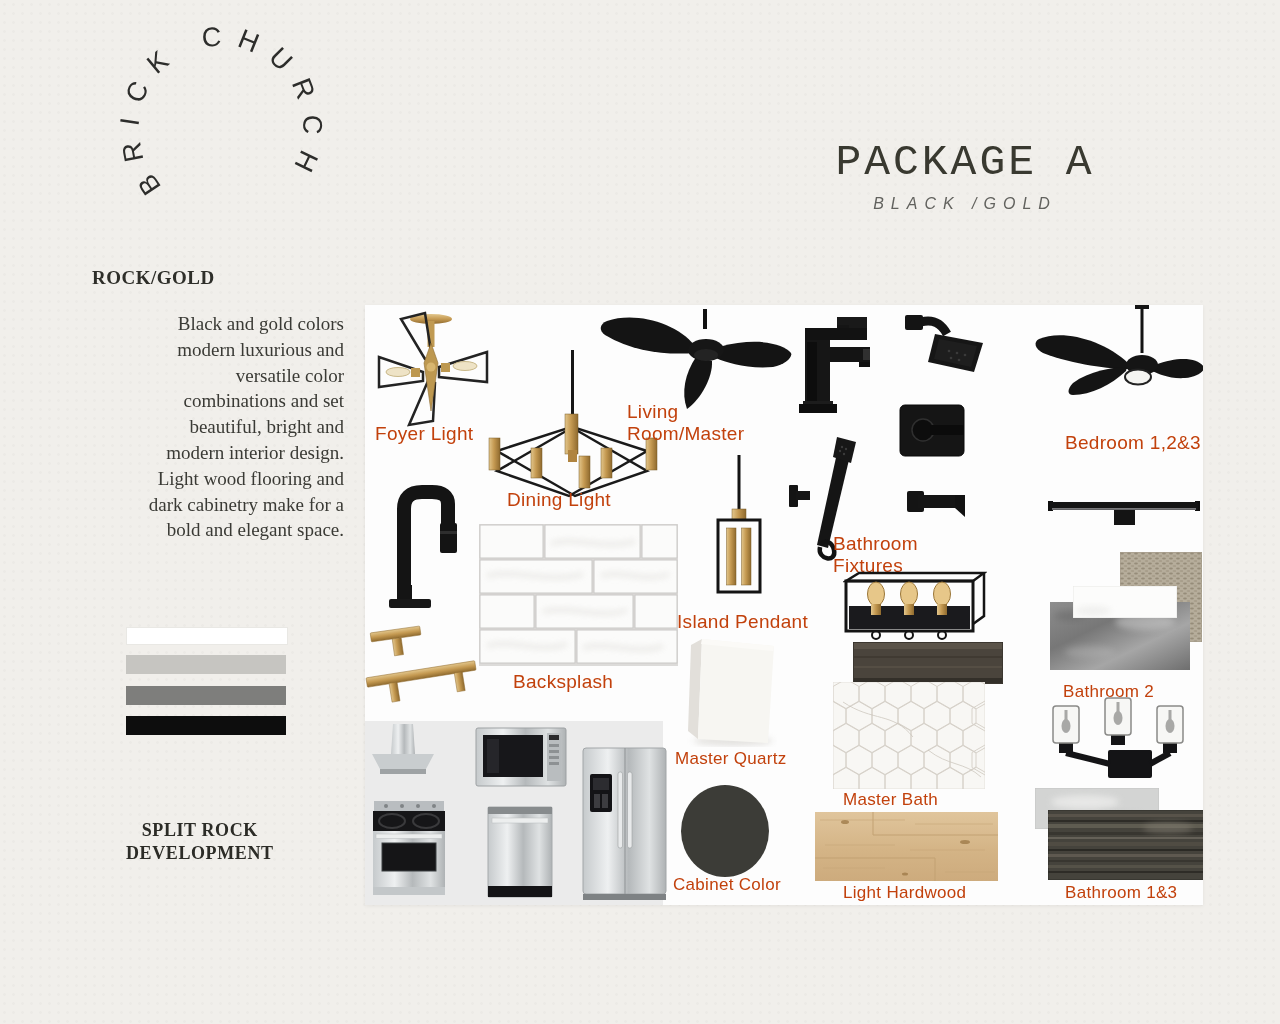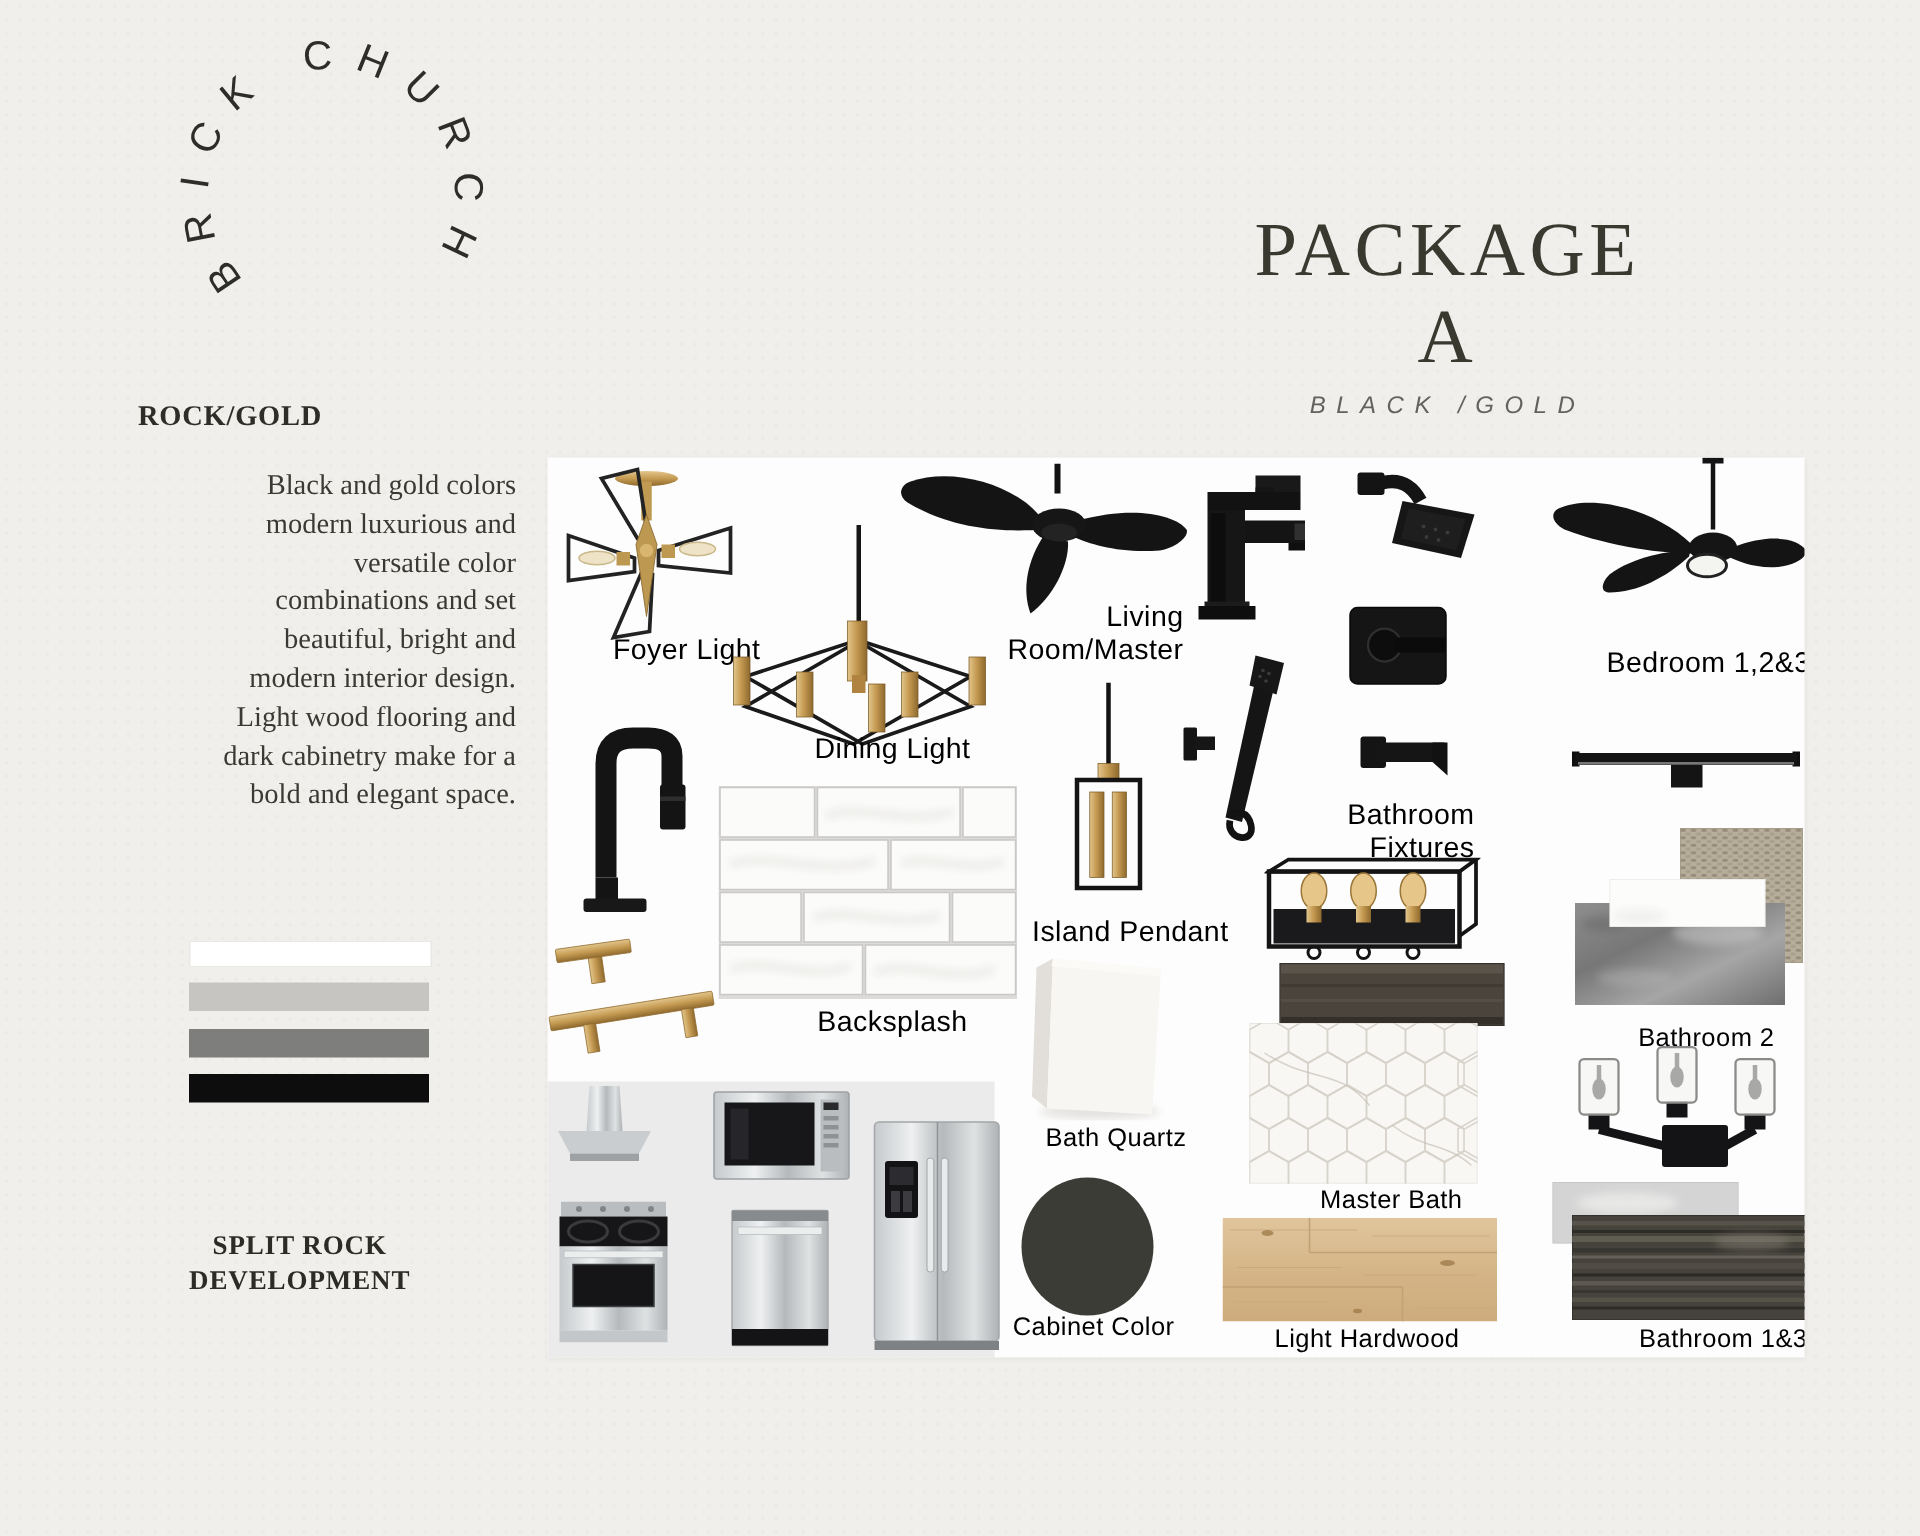--- a/index.html
+++ b/index.html
@@ -4,34 +4,34 @@
 <style>
   html,body{margin:0;padding:0;}
   #page{position:relative;width:1280px;height:1024px;background:#f1efeb;overflow:hidden;
         background-image:radial-gradient(rgba(0,0,0,0.018) 1px, transparent 1.6px);background-size:9px 9px;
         font-family:"Liberation Sans",sans-serif;}
   .abs{position:absolute;}
   
   #logo-svg text{font-family:"Liberation Sans",sans-serif;font-size:27px;letter-spacing:14px;fill:#2d2d2b;}
   
   #header{left:815px;top:138px;width:300px;text-align:center;}
-  #pkg-title{font-family:Liberation Serif, serif;font-size:51px;letter-spacing:3px;color:#393930;font-weight:500;}
+  #pkg-title{font-family:Liberation Mono, monospace;font-size:43px;letter-spacing:3px;color:#393930;font-weight:500;}
   #pkg-sub{margin-top:8px;font-size:16px;letter-spacing:7px;color:#62625e;font-style:italic;}
   
   #side-heading{left:92px;top:267px;font-family:"Liberation Serif",serif;font-weight:bold;font-size:19px;letter-spacing:.5px;color:#2e2e29;}
   #side-para{left:92px;top:311px;width:252px;font-family:"Liberation Serif",serif;font-size:19px;line-height:25.8px;color:#3a3a35;text-align:right;}
   .swatch{left:126px;width:160px;height:19px;}
   #sw0{top:627px;background:#ffffff;border:1px solid #e9e8e4;height:16px;}
   #sw1{top:655px;background:#c6c5c1;}
   #sw2{top:686px;background:#7e7e7c;}
   #sw3{top:716px;background:#0d0d0d;}
   #company{left:126px;top:819px;font-family:"Liberation Serif",serif;font-weight:bold;font-size:18px;letter-spacing:.6px;line-height:23px;color:#2c2c27;text-align:center;}
   
   #board{left:365px;top:305px;width:838px;height:600px;background:#fdfdfd;box-shadow:0 1px 4px rgba(0,0,0,.06);overflow:hidden;}
-  .lbl{position:absolute;text-align:right;font-size:17px;color:#000000;letter-spacing:.3px;}
+  .lbl{position:absolute;text-align:left;font-size:17px;color:#c2410c;letter-spacing:.3px;}
   .lbl-lg{font-size:19px;}
   #appliance-panel{left:0px;top:416px;width:298px;height:188px;background:#ebebeb;}
   .ap{position:absolute;}
 </style>
 </head>
 <body>
 
 <div id="page">
 
   <svg width="0" height="0" style="position:absolute" aria-hidden="true">
@@ -491,21 +491,21 @@
     <div class="lbl" style="left:478px;top:578px;width:130px">Light Hardwood</div>
 
     <div class="abs" style="left:318px;top:326px">
       <svg width="94" height="116" viewBox="0 0 94 116">
         <ellipse cx="50" cy="110" rx="40" ry="5" fill="#d8d6d2" opacity="0.7" filter="url(#soft)"></ellipse>
         <polygon points="8,14 19,8 15,108 5,100" fill="#e2dfda"></polygon>
         <polygon points="19,8 91,15 85,112 15,108" fill="#f7f6f2"></polygon>
         <polygon points="19,8 91,15 90,20 18,13" fill="#fbfaf7"></polygon>
       </svg>
     </div>
-    <div class="lbl" style="left:310px;top:444px;width:116px">Bath Quartz</div>
+    <div class="lbl" style="left:310px;top:444px;width:116px">Master Quartz</div>
 
     <div class="abs" style="left:315px;top:479px">
       <svg width="90" height="94" viewBox="0 0 90 94">
           <ellipse cx="45" cy="47" rx="44" ry="46" fill="#3c3c37"></ellipse>
         </svg>
     </div>
     <div class="lbl" style="left:308px;top:570px;width:110px">Cabinet Color</div>
 
     <div id="appliance-panel" class="abs">
       <div class="ap" style="left:5px;top:3px">

